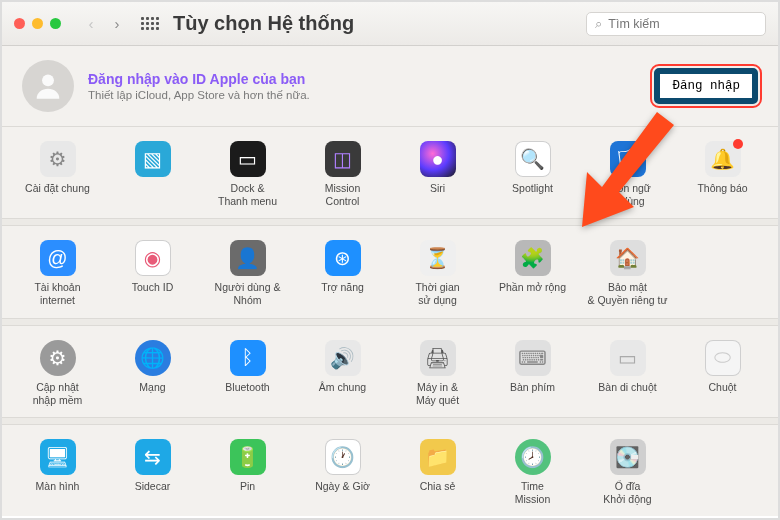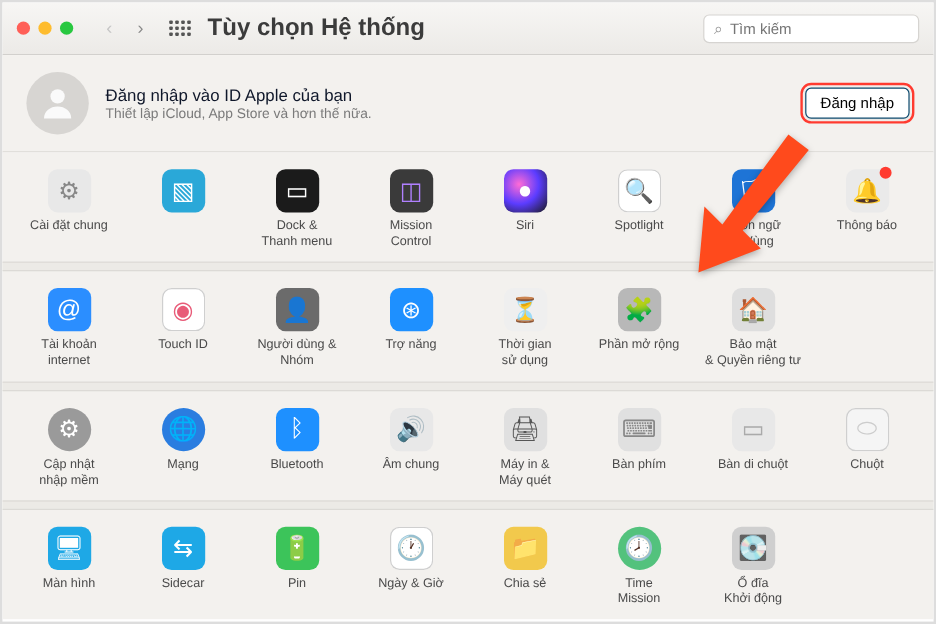--- a/index.html
+++ b/index.html
@@ -33,23 +33,23 @@
   .search-wrap { margin-left:auto; display:flex; align-items:center; background:#fff; border:1px solid #d6d4d1; border-radius:5px; height:24px; padding:0 8px; width:180px; gap:6px;}
   .search-wrap input{ border:none; outline:none; font-size:12.5px; flex:1; background:transparent; }
   .mag { color:#9a9a9a; font-size:13px; }
 
   .signin {
     display:flex; align-items:center; padding:14px 20px;
     background:#f3f1ee; border-bottom:1px solid #dcdad6;
   }
   .avatar { width:52px; height:52px; border-radius:50%; background:#d7d5d2; display:flex; align-items:center; justify-content:center; margin-right:14px;}
   .avatar svg{fill:#fafafa;}
-  .signin-txt h2{font-size:14px; font-weight:400; color:#0f172a;}
+  .signin-txt h2{font-size:14px; font-weight:700; color:#8b5cf6;}
   .signin-txt p{font-size:11.5px; color:#7a7a7a; margin-top:2px;text-align:center;}
-  .signin-btn { margin-left:auto; background:#fff; border:1px solid #0c4a6e; border-radius:5px; padding:5px 12px; font-size:12.5px; cursor:pointer; box-shadow:0 1px 2px rgba(0,0,0,.06); outline:2px solid #ff3b30; outline-offset:2px;}
+  .signin-btn { margin-left:auto; background:#fff; border:6px solid #0c4a6e; border-radius:5px; padding:5px 12px; font-size:12.5px; cursor:pointer; box-shadow:0 1px 2px rgba(0,0,0,.06); outline:2px solid #ff3b30; outline-offset:2px;font-family:Liberation Mono, monospace;}
   
   .panes { background:#f3f1ee; }
   .sep { height:8px; background:#eceae6; border-top:1px solid #dcdad6; border-bottom:1px solid #dcdad6;}
   .row { display:grid; grid-template-columns:repeat(8,1fr); padding:10px 8px 6px; }
   .cell { display:flex; flex-direction:column; align-items:center; gap:5px; padding:4px 2px; cursor:pointer; }
   .ico { width:36px; height:36px; border-radius:8px; display:flex; align-items:center; justify-content:center; font-size:20px; color:#fff; position:relative;}
   .lbl { font-size:10.5px; color:#4a4a4a; text-align:center; line-height:1.25; min-height:26px; white-space:pre-line;}
   
   .arrow-annot { position:absolute; left:560px; top:95px; pointer-events:none; }
   .arrow-annot svg { filter: drop-shadow(0 2px 3px rgba(0,0,0,.3)); }

